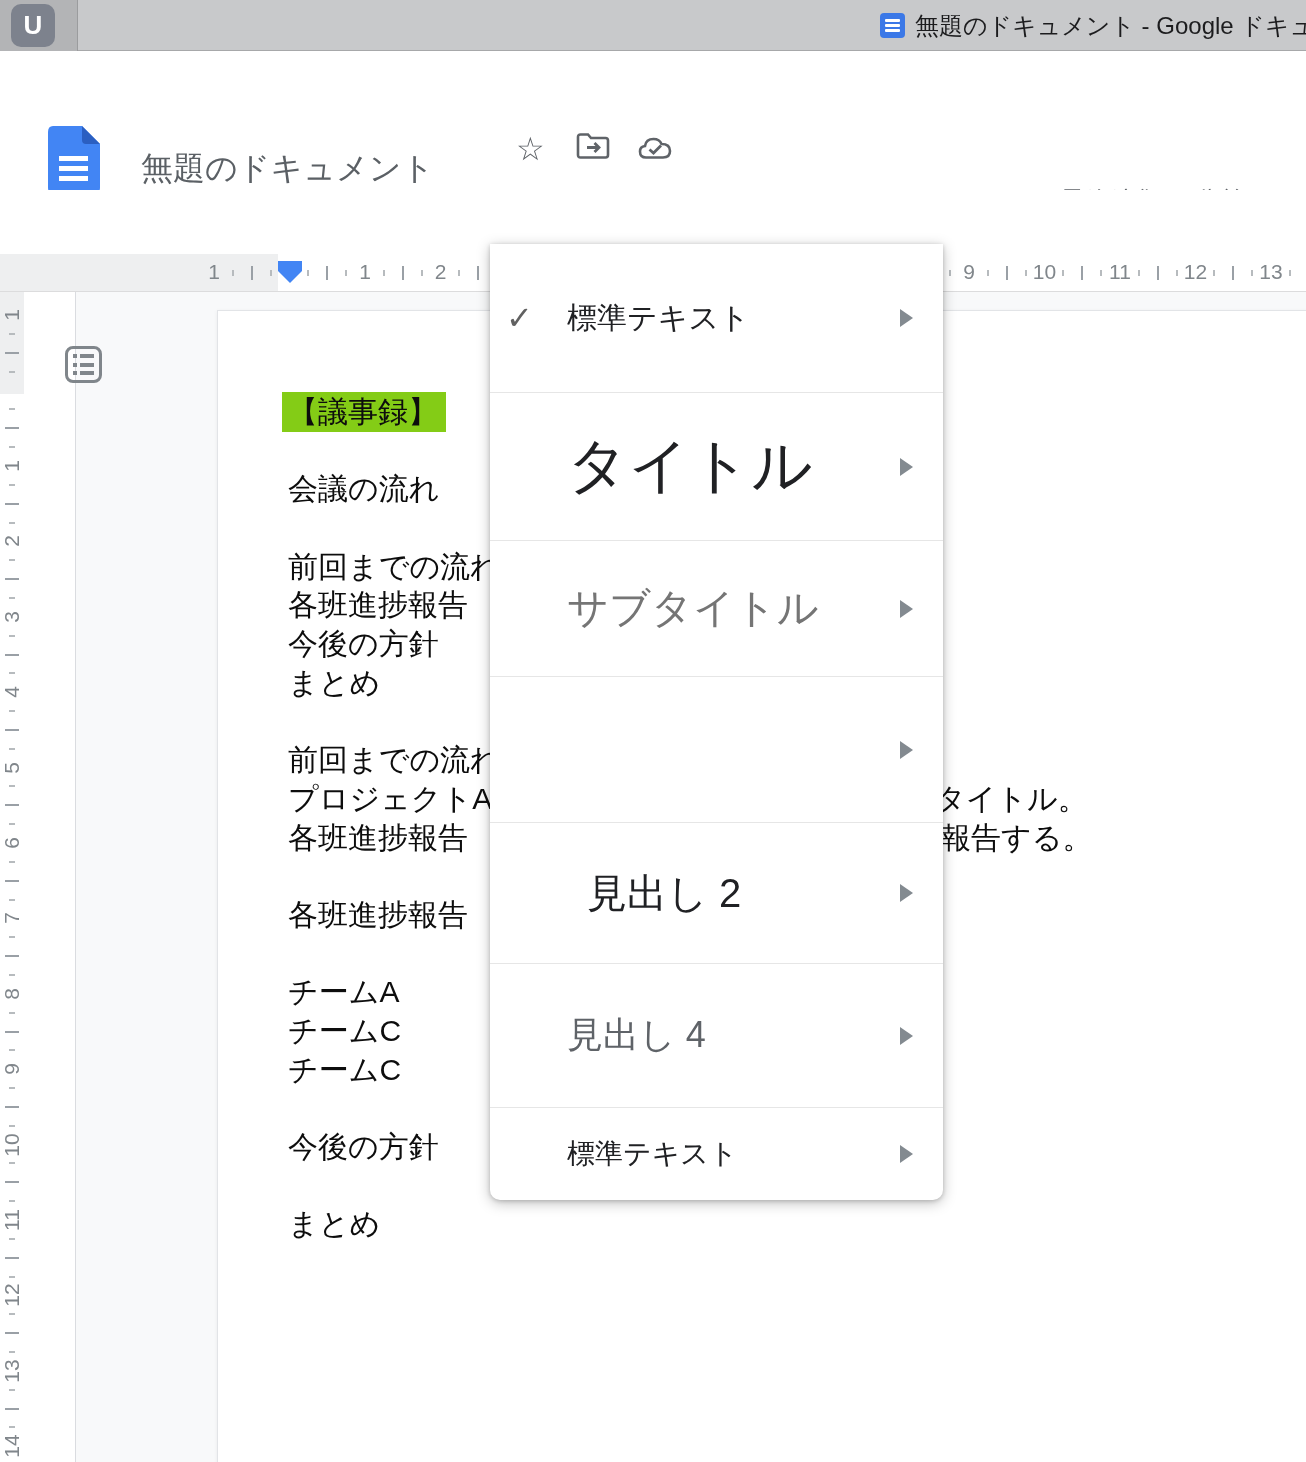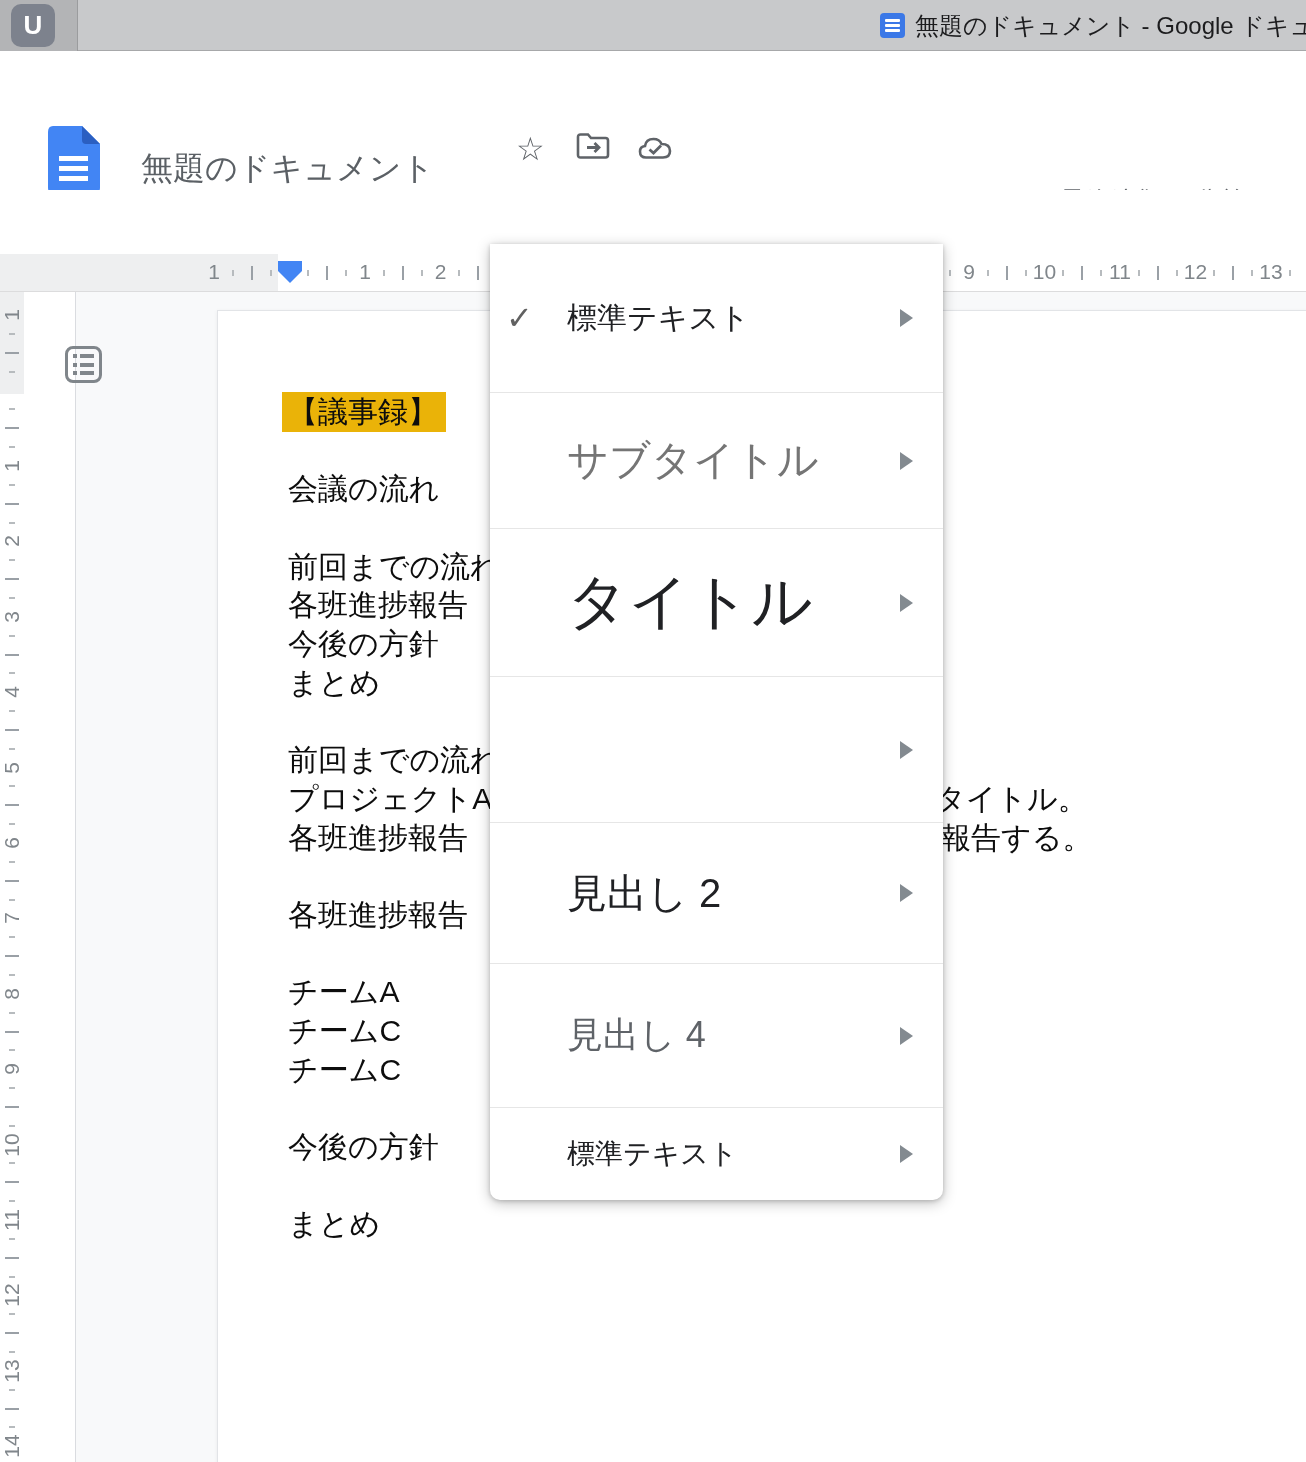--- a/index.html
+++ b/index.html
@@ -69,36 +69,36 @@
   .vruler .tick-big { position:absolute; left:5px; width:14px; height:2px; background:#9aa0a6; transform:translateY(-50%); }
   .vruler .tick-small { position:absolute; left:9px; width:6px; height:2px; background:#b7bbbe; transform:translateY(-50%); }
   .page { position:absolute; left:217px; top:18px; width:1120px; height:1200px; background:#fff; border:1px solid #e2e4e7; box-shadow:0 1px 4px rgba(0,0,0,0.06); }
   .outline-btn { position:absolute; left:65px; top:54px; width:37px; height:37px; border:3px solid #80868b; border-radius:8px; background:transparent; padding:5px 5px; display:flex; flex-direction:column; justify-content:space-between; z-index:3; }
   .outline-btn .row { display:flex; gap:3px; align-items:center; }
   .outline-btn .dot { width:4px; height:4px; background:#80868b; }
   .outline-btn .ln { width:14px; height:4px; background:#80868b; }
 
   .doc-text { position:absolute; left:288px; top:101px; width:1010px; font-size:30px; color:#0d0d0d; z-index:5; }
   .dline { position:relative; line-height:38.7px; height:38.7px; white-space:nowrap; }
-  .hl { background:#eab308; padding:3px 8px 4px 6px; margin-left:-6px; }
+  .hl { background:#84cc16; padding:3px 8px 4px 6px; margin-left:-6px; }
   .rfrag { position:absolute; top:0; }
   .rfrag.f1 { left:647px; }
   .rfrag.f2 { left:653px; }
 
   
   .style-menu { position:absolute; left:490px; top:244px; width:453px; height:956px; background:#fff; border-radius:0 0 10px 10px; box-shadow:0 3px 14px rgba(0,0,0,0.25), 0 1px 4px rgba(0,0,0,0.18); z-index:60; }
   .smi { position:relative; display:flex; align-items:center; padding-left:77px; }
   .smi + .smi { border-top:1px solid #e6e6e6; }
   .smi .check { position:absolute; left:16px; font-size:32px; color:#616161; }
   .smi .arrow { position:absolute; right:30px; width:0; height:0; border-top:9px solid transparent; border-bottom:9px solid transparent; border-left:13px solid #838a90; }
   .smi-0 { height:148px; } .smi-0 .lbl { font-size:30px; color:#202124; }
   .smi-1 { height:148px; } .smi-1 .lbl { font-size:60px; color:#202124; }
   .smi-2 { height:136px; } .smi-2 .lbl { font-size:41px; color:#757575; }
   .smi-3 { height:146px; } .smi-3 .lbl { font-size:52px; color:#202124; }
-  .smi-4 { height:141px; } .smi-4 .lbl { font-size:40px; color:#202124; }
+  .smi-4 { height:141px; } .smi-4 .lbl { font-size:40px; color:#202124;margin-left:20px; }
   .smi-5 { height:144px; } .smi-5 .lbl { font-size:36px; color:#5f6368; }
   .smi-6 { height:93px; }  .smi-6 .lbl { font-size:28px; color:#202124; }
 
   svg { display:block; }
 </style>
 </head>
 <body>
 
 <div id="screen">
 
@@ -376,28 +376,28 @@
         <div class="dline"><span>まとめ</span></div>
       </div>
   </div>
 
   <div class="style-menu">
     <div class="smi smi-0">
       <span class="check">✓</span>
       <span class="lbl">標準テキスト</span>
       <span class="arrow"></span>
     </div>
+    <div class="smi smi-1">
+      <span class="lbl">タイトル</span>
+      <span class="arrow"></span>
+    </div>
     <div class="smi smi-2">
       <span class="lbl">サブタイトル</span>
       <span class="arrow"></span>
     </div>
-    <div class="smi smi-1">
-      <span class="lbl">タイトル</span>
-      <span class="arrow"></span>
-    </div>
     <div class="smi smi-3">
       <span class="arrow"></span>
     </div>
     <div class="smi smi-4">
       <span class="lbl">見出し 2</span>
       <span class="arrow"></span>
     </div>
     <div class="smi smi-5">
       <span class="lbl">見出し 4</span>
       <span class="arrow"></span>

